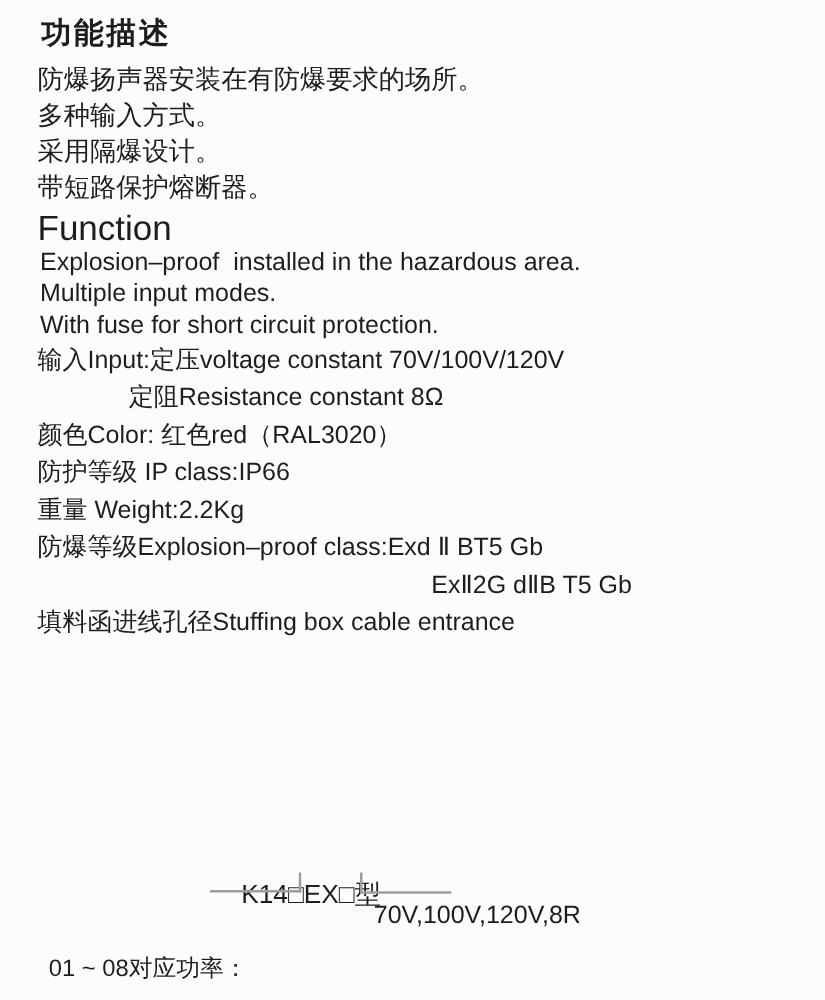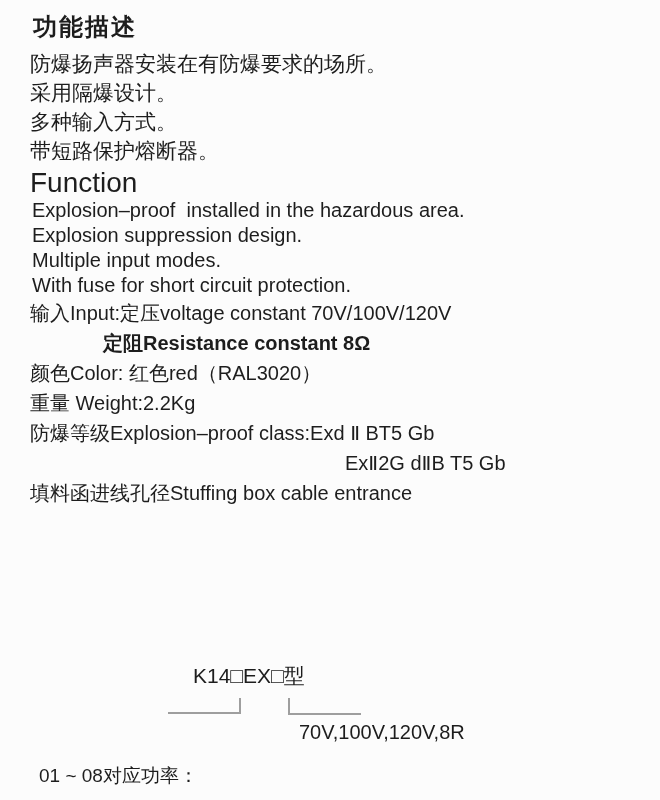--- a/index.html
+++ b/index.html
@@ -24,27 +24,27 @@
   .h-zh {
     font-size: 24px; font-weight: 600;
     line-height: 30px; margin: 0 0 7px 3px;
     letter-spacing: 2px;
   }
   .zh-line { font-size: 21px; line-height: 29px; white-space: pre-wrap; }
   .h-en { font-size: 28px; font-weight: 400; line-height: 30px; margin: 3px 0 0 0; }
   .en-line { font-size: 20px; line-height: 25px; white-space: pre-wrap; margin-left: 2px; }
   .h-tech { font-size: 23px; font-weight: 500; line-height: 30px; margin: 16px 0 0 4px; }
   .tech-line { font-size: 20px; line-height: 30px; white-space: pre-wrap; }
-  .indent-cont { padding-left: 73px; font-weight: bold; }
+  .indent-cont { padding-left: 73px; }
   .indent-ex { padding-left: 315px; }
   .indent-small { padding-left: 3px; }
 
   
   .model-code {
-    position: absolute; left: 193px; top: 664px;
+    position: absolute; left: 193px; top: 704px;
     font-size: 21px; line-height: 24px; white-space: pre;
   }
   .leader { position: absolute; background: var(--leader-line); }
   .leader-left-v  { left: 239px; top: 698px; width: 2px;  height: 16px; }
   .leader-left-h  { left: 168px; top: 712px; width: 73px; height: 2px; }
   .leader-right-v { left: 288px; top: 698px; width: 2px;  height: 17px; }
   .leader-right-h { left: 288px; top: 713px; width: 73px; height: 2px; }
   .diagram-left-block {
     position: absolute; left: 33px; top: 721px;
     font-size: 19px; line-height: 22px; white-space: pre-wrap;
@@ -56,34 +56,34 @@
   }
 </style>
 </head>
 <body>
 
 <div class="page">
 
   <section>
     <h1 class="h-zh">功能描述</h1>
     <div class="zh-line">防爆扬声器安装在有防爆要求的场所。</div>
+    <div class="zh-line">多种输入方式。</div>
     <div class="zh-line">采用隔爆设计。</div>
-    <div class="zh-line">多种输入方式。</div>
     <div class="zh-line">带短路保护熔断器。</div>
     <h2 class="h-en">Function</h2>
     <div class="en-line">Explosion–proof  installed in the hazardous area.</div>
-    <div class="en-line">Explosion suppression design.</div>
     <div class="en-line">Multiple input modes.</div>
     <div class="en-line">With fuse for short circuit protection.</div>
   </section>
 
   <section>
     <div class="tech-line">输入Input:定压voltage constant 70V/100V/120V</div>
     <div class="tech-line indent-cont">定阻Resistance constant 8Ω</div>
     <div class="tech-line">颜色Color: 红色red（RAL3020）</div>
+    <div class="tech-line">防护等级 IP class:IP66</div>
     <div class="tech-line">重量 Weight:2.2Kg</div>
     <div class="tech-line">防爆等级Explosion–proof class:Exd Ⅱ BT5 Gb</div>
     <div class="tech-line indent-ex">ExⅡ2G dⅡB T5 Gb</div>
     <div class="tech-line">填料函进线孔径Stuffing box cable entrance</div>
   </section>
 
   <div>
     <div class="model-code">K14□EX□型</div>
     <div class="leader leader-left-v"></div>
     <div class="leader leader-left-h"></div>

